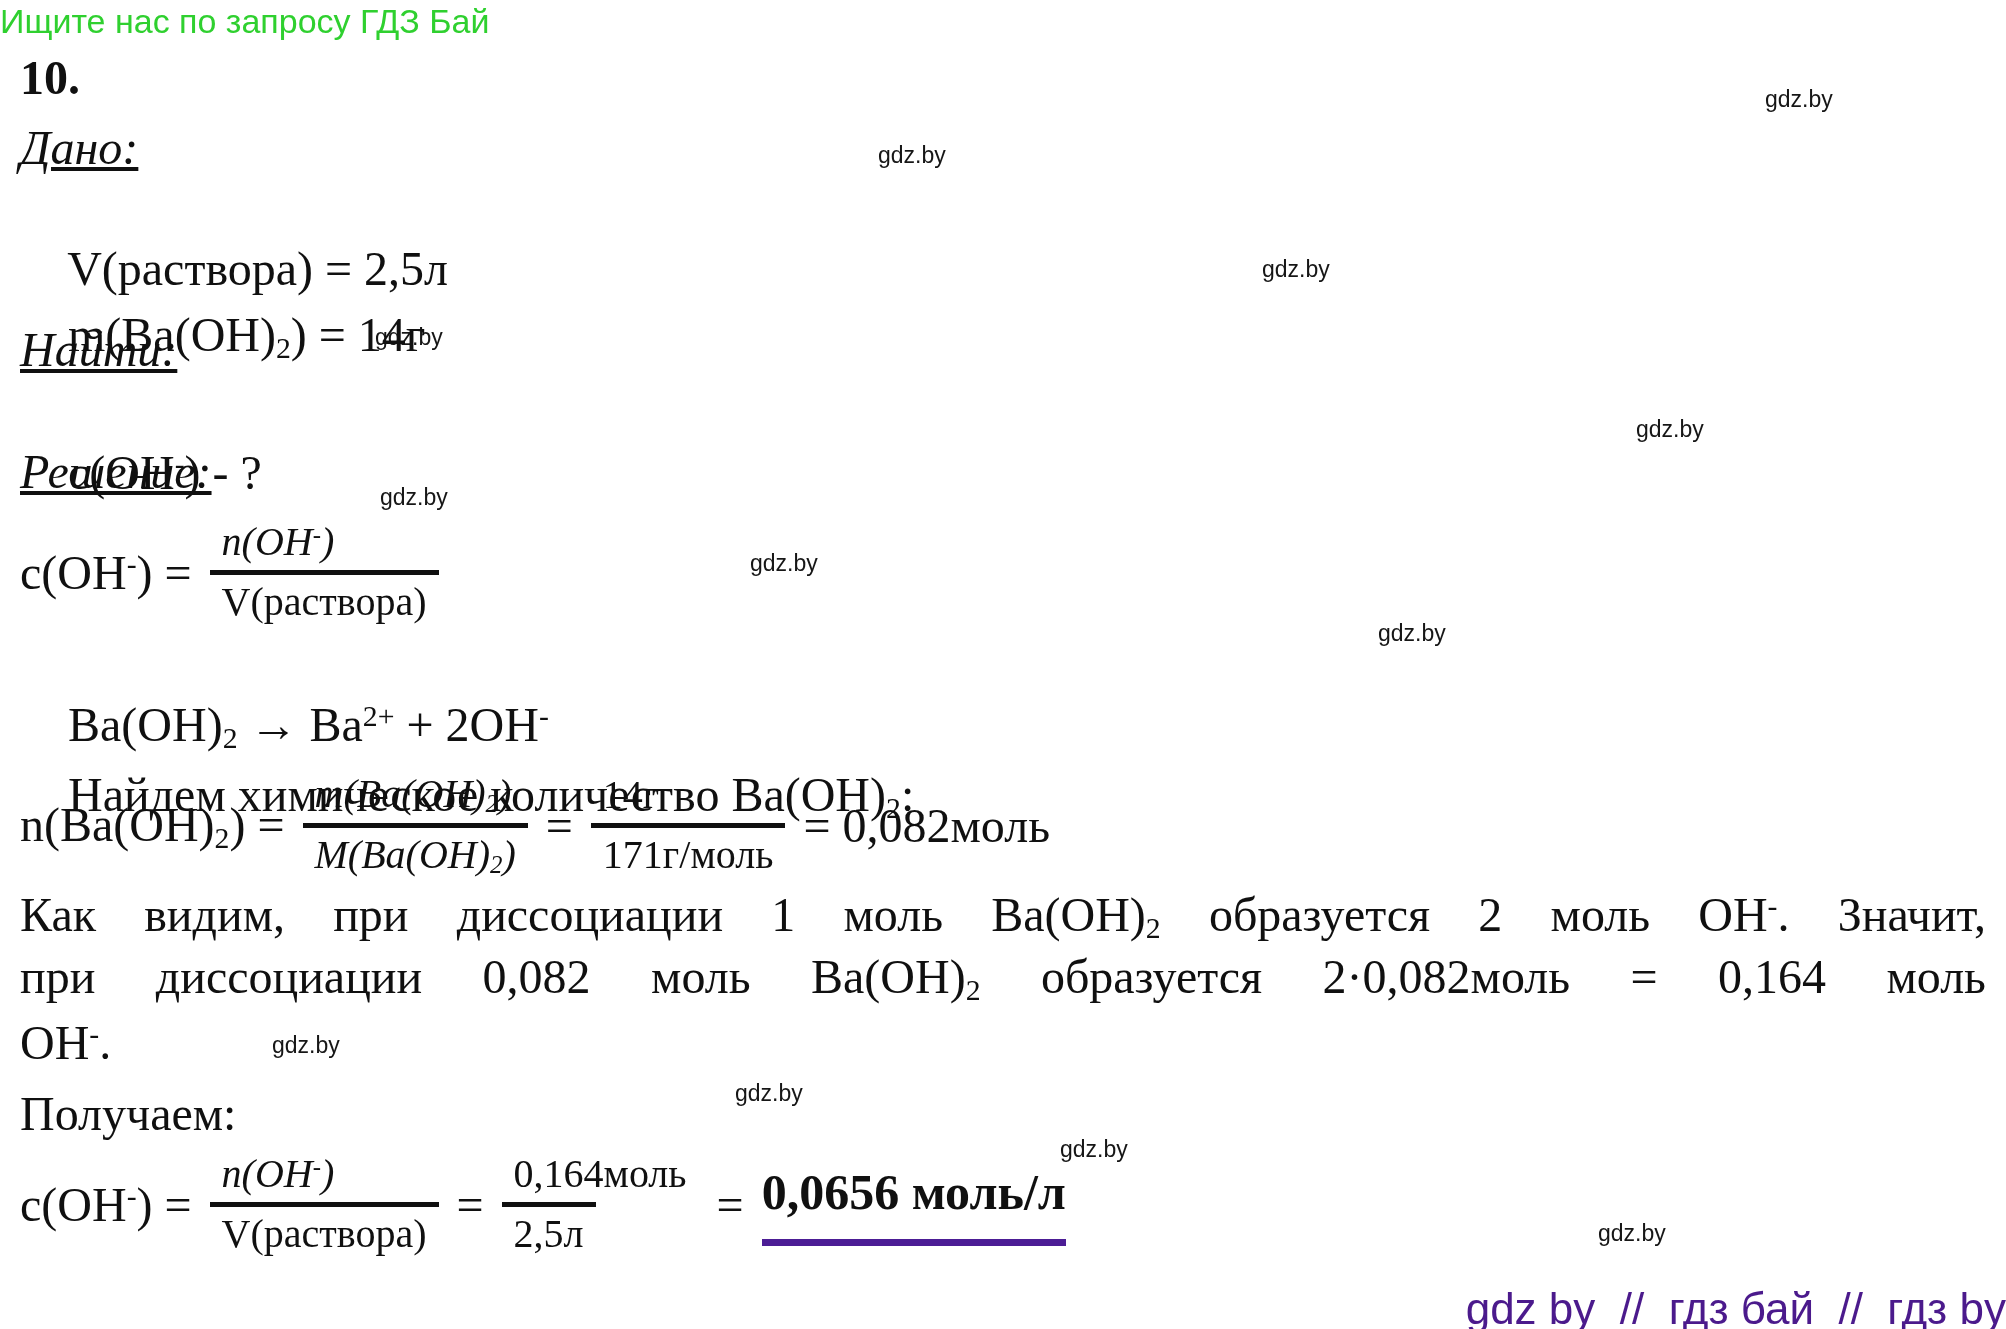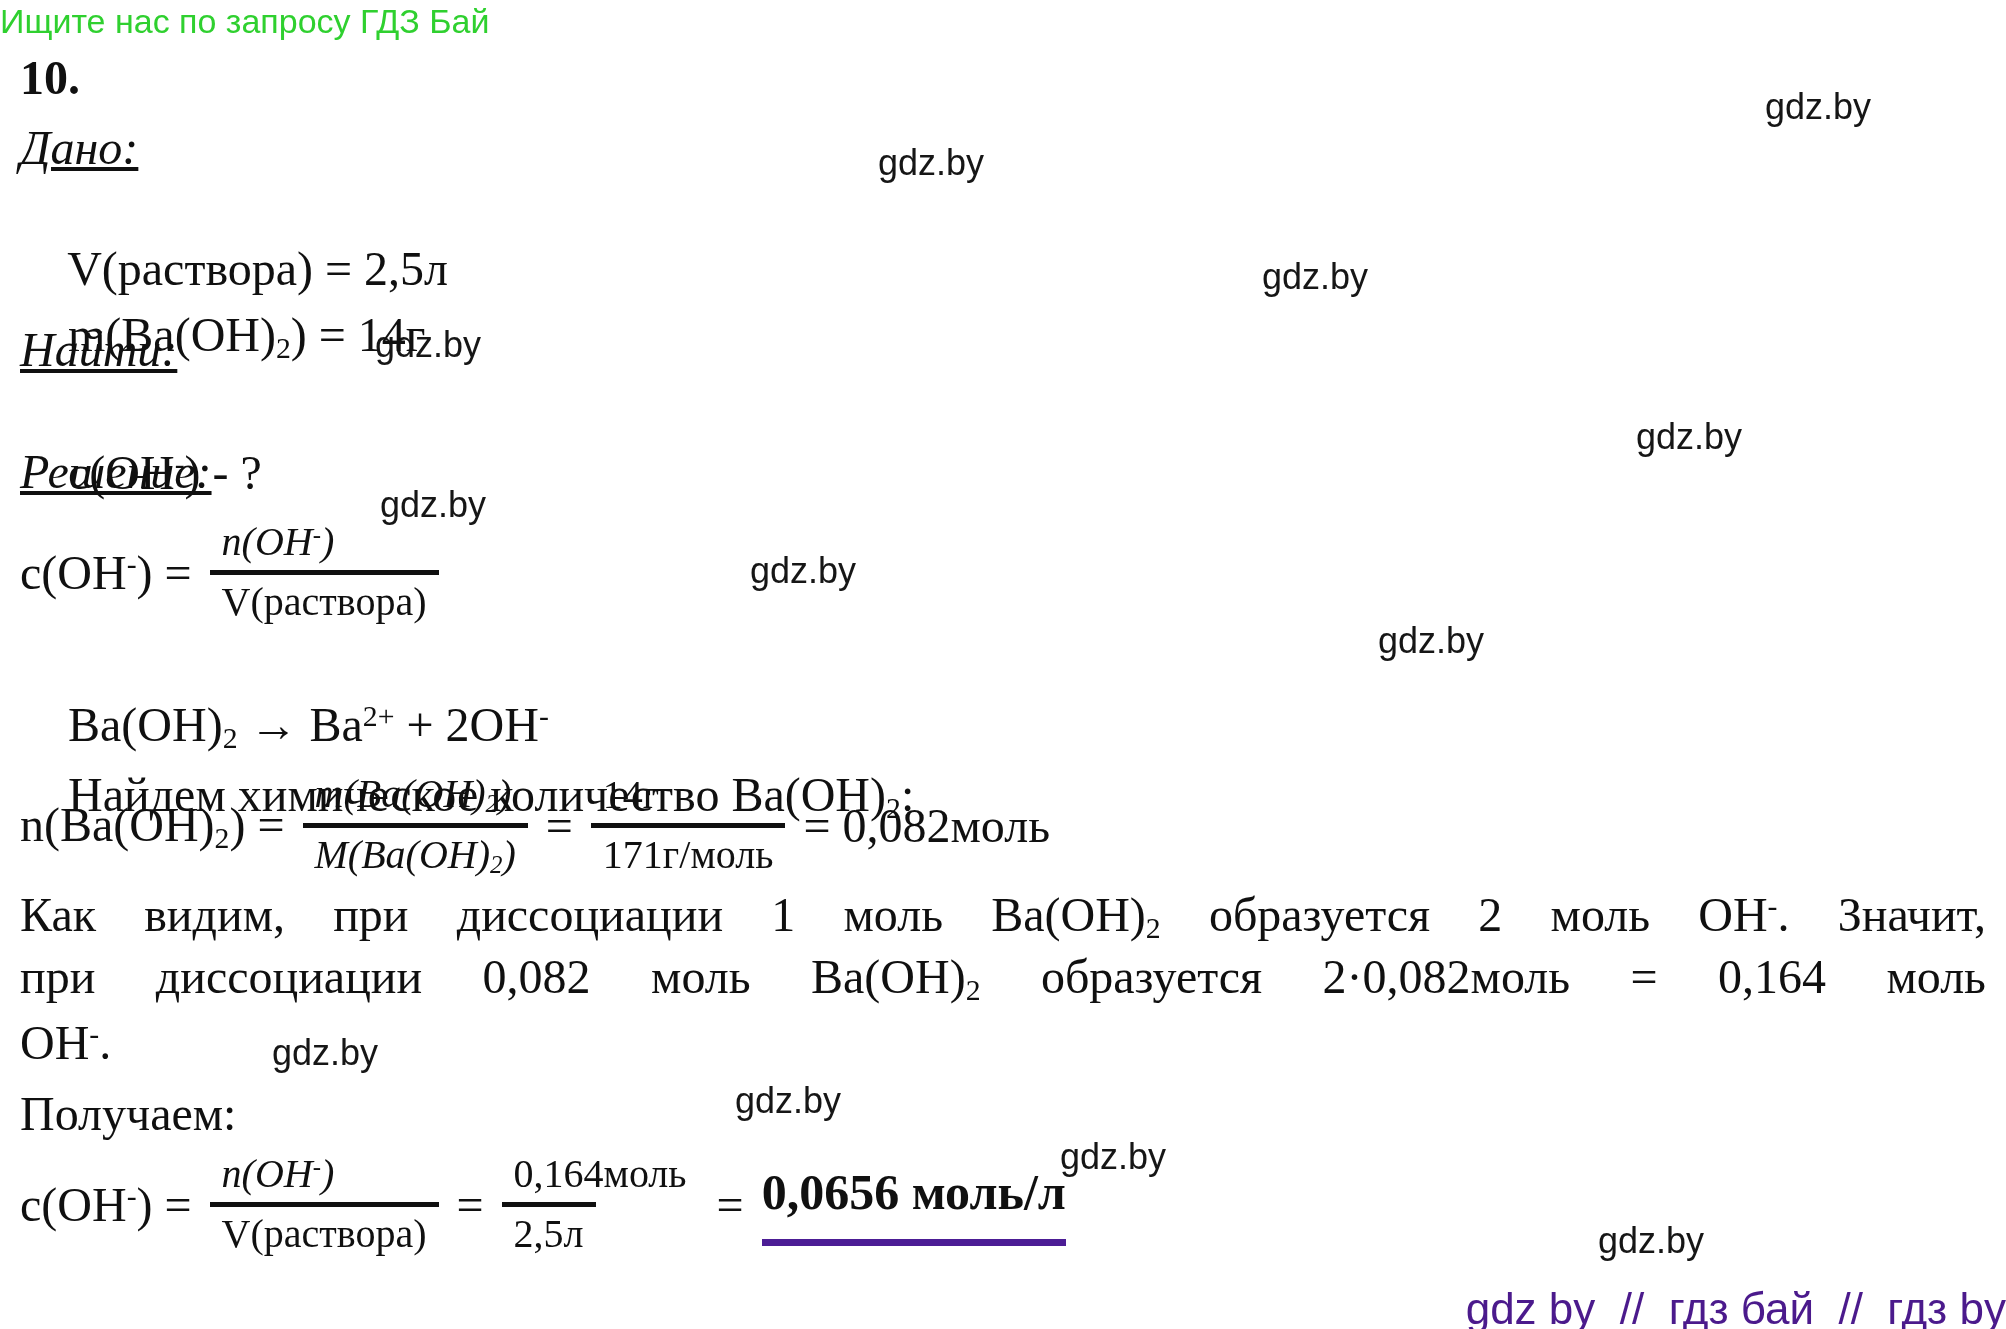--- a/index.html
+++ b/index.html
@@ -1,20 +1,20 @@
 <!DOCTYPE html>
 <html><head>
 <meta charset="utf-8">
 <style>
   html,body{margin:0;padding:0;background:#ffffff;}
   .page{position:relative;width:2006px;height:1329px;background:#ffffff;
         font-family:"Liberation Serif",serif;color:#101010;overflow:hidden;}
   .promo{position:absolute;top:2px;left:0;width:100%;text-align:left;
          font-family:"Liberation Sans",sans-serif;font-size:34px;color:#2fd02f;white-space:pre;}
-  .wm{position:absolute;font-family:"Liberation Sans",sans-serif;font-size:36px;color:#161616;white-space:pre;}
+  .wm{position:absolute;font-family:"Liberation Sans",sans-serif;font-size:23px;color:#161616;white-space:pre;}
   .line{position:absolute;left:20px;font-size:48px;white-space:pre;line-height:1.15;}
   .italic{font-style:italic;text-decoration:underline;}
   .bold{font-weight:bold;}
   sub.fm{font-size:62%;vertical-align:-0.22em;}
   sup.fm{font-size:62%;vertical-align:0.5em;}
   .eq{position:absolute;left:20px;display:flex;align-items:center;gap:18px;
       font-size:48px;white-space:pre;}
   .frac{display:inline-flex;flex-direction:column;align-items:flex-start;font-size:40px;line-height:1.12;}
   .frac .fn{padding:0 12px 5px;}
   .frac .fd{border-top:5px solid #101010;padding:5px 12px 0;}

